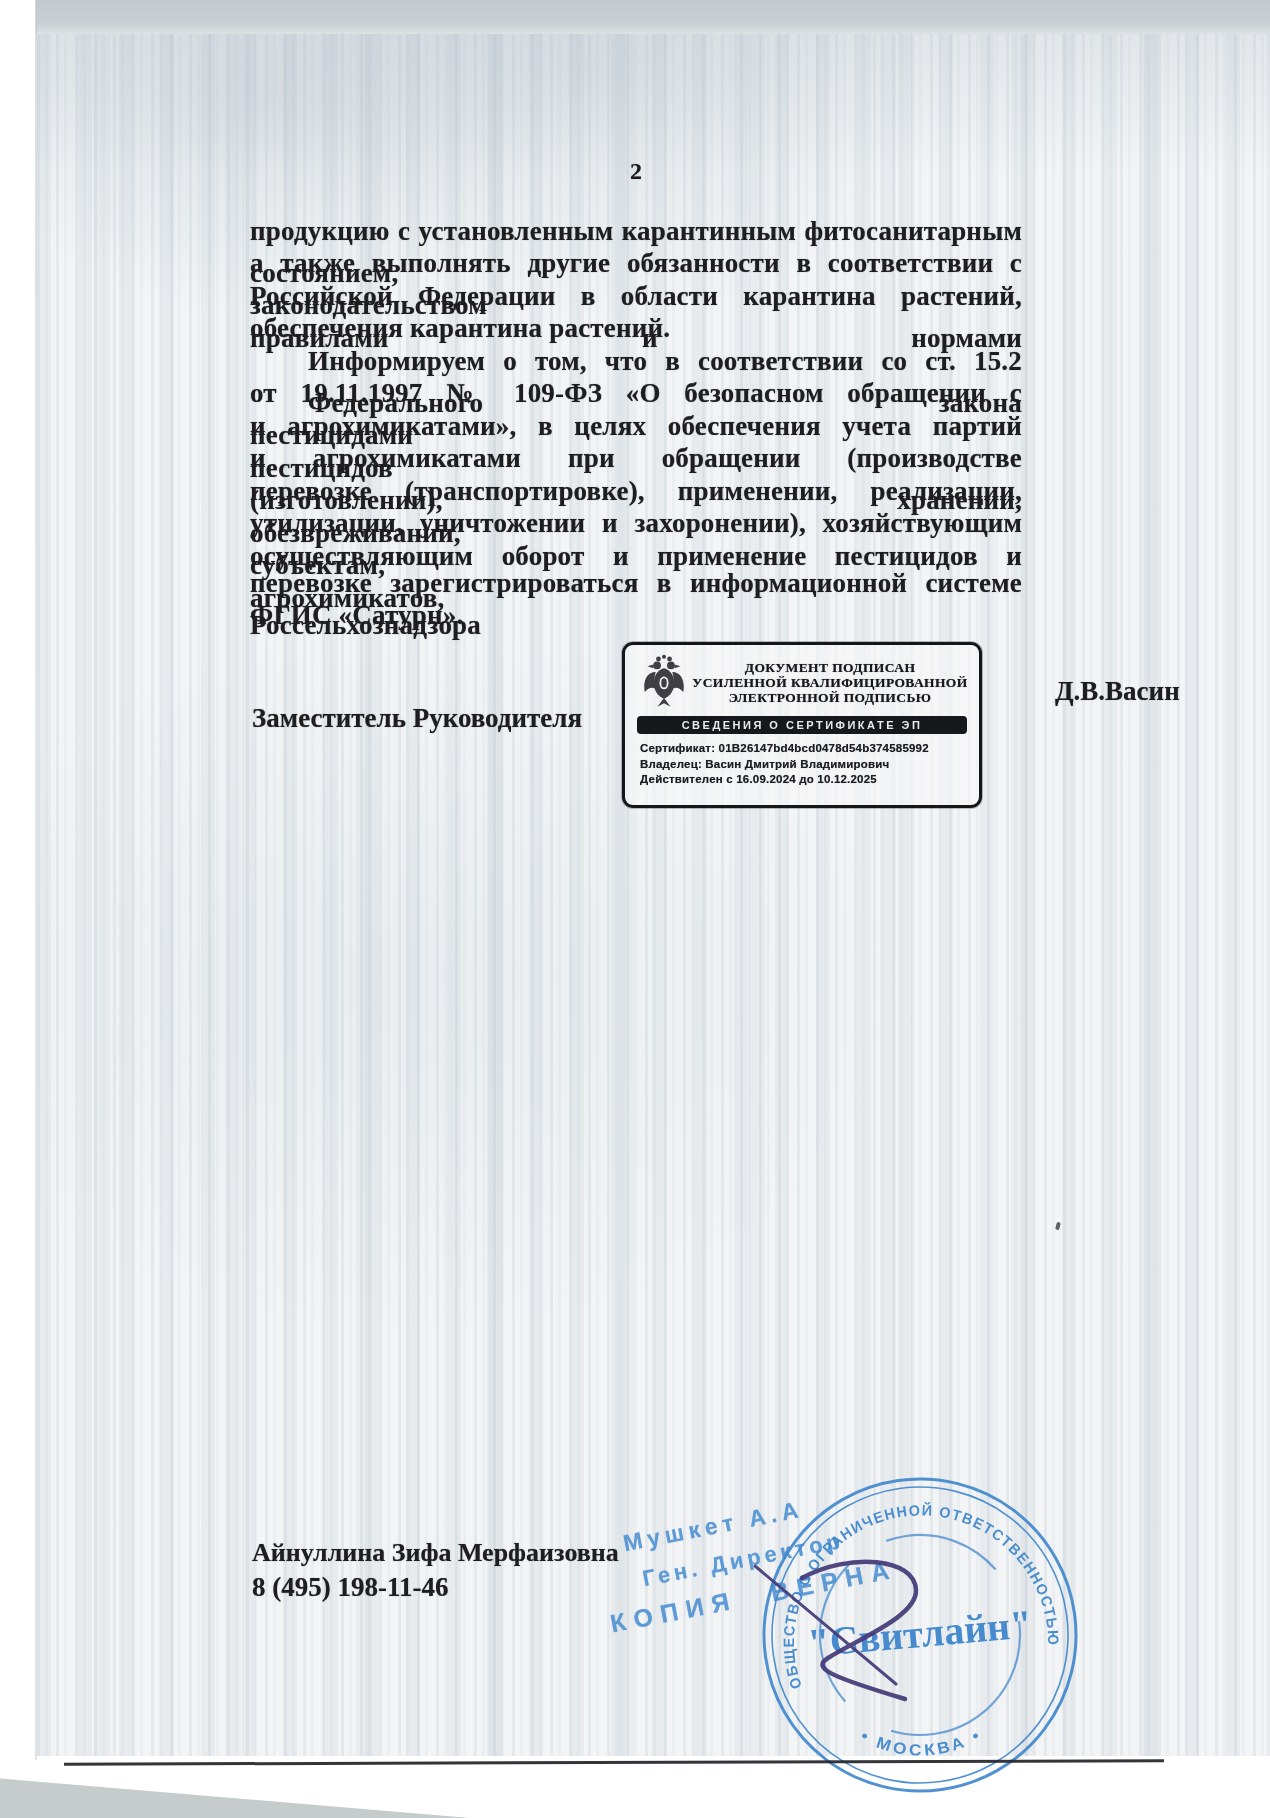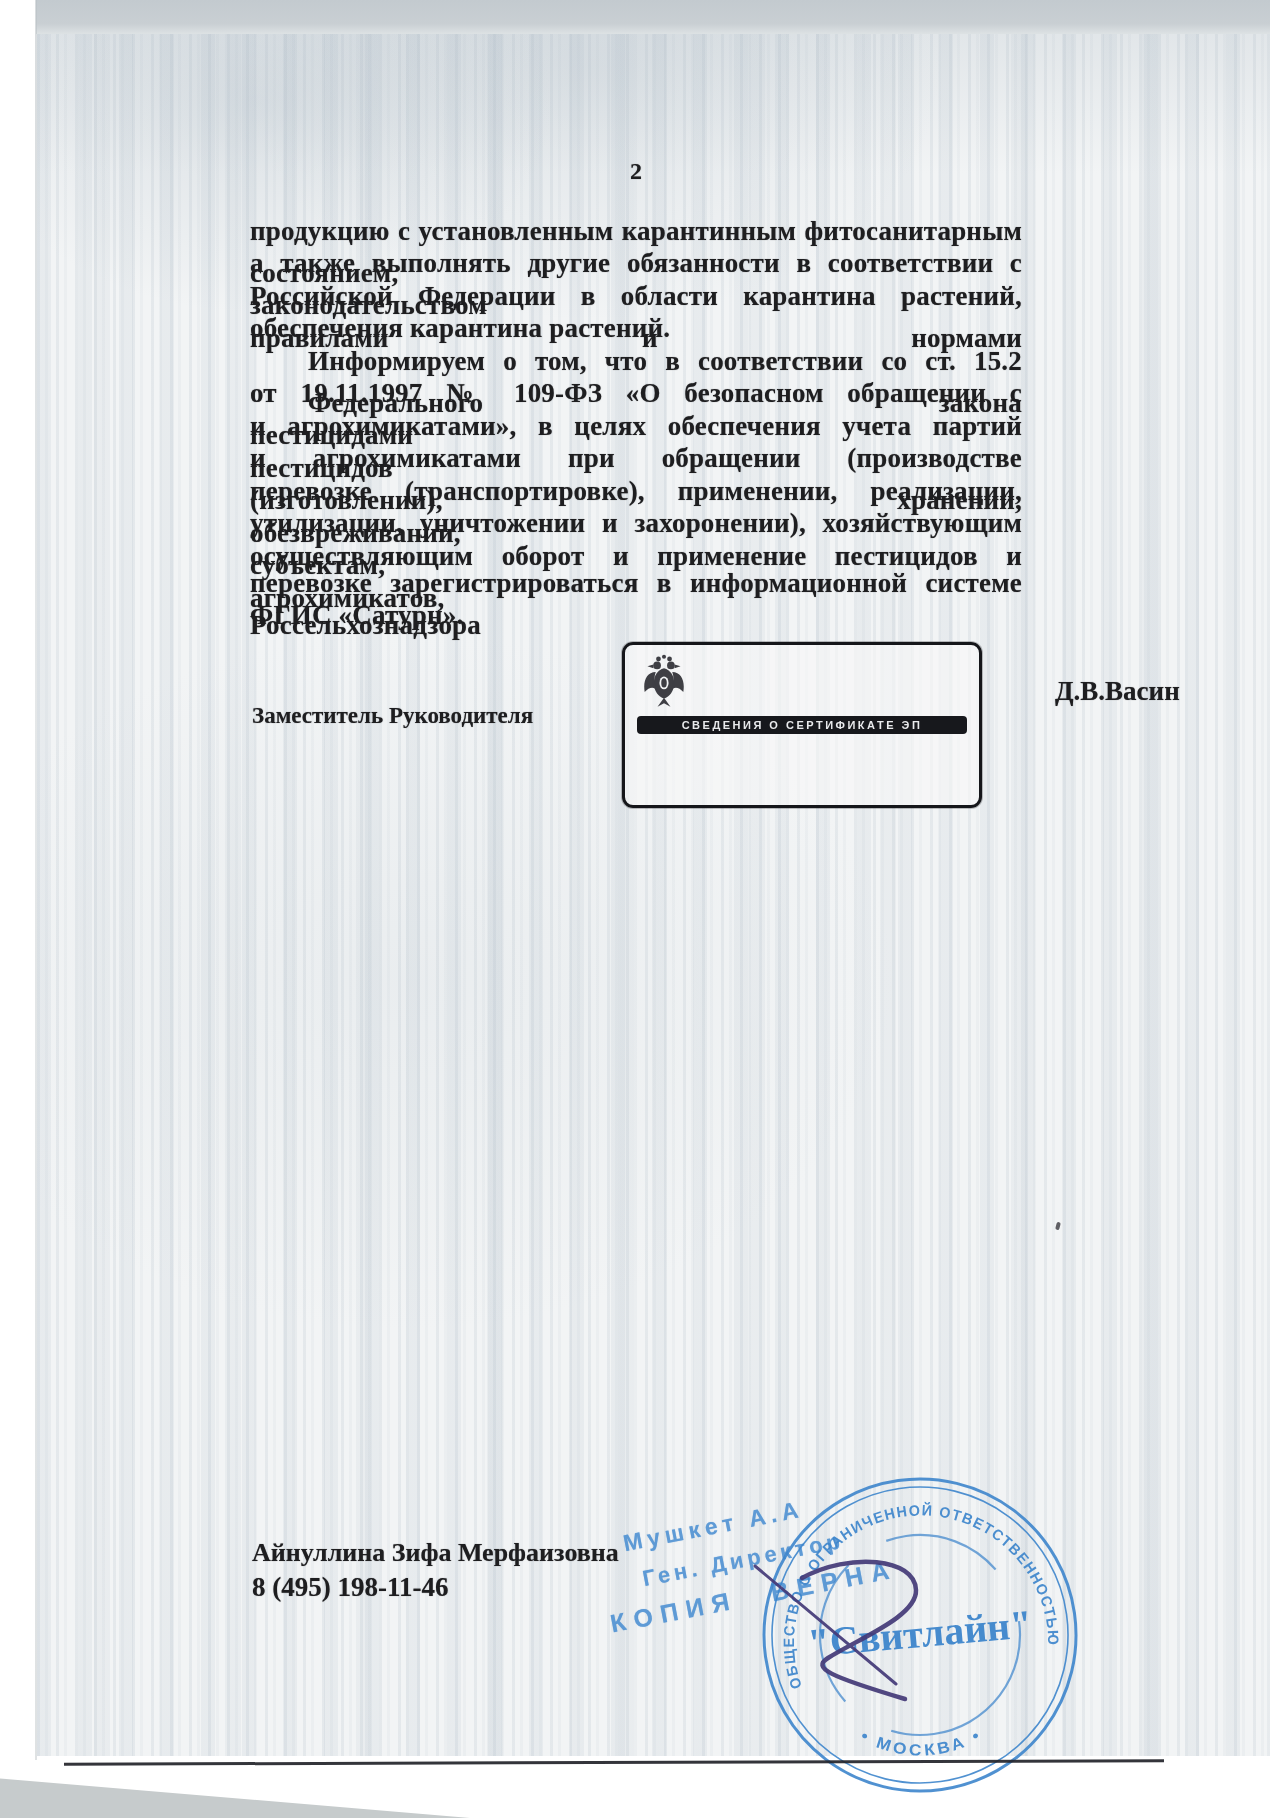--- a/index.html
+++ b/index.html
@@ -40,21 +40,21 @@
   }
   .txt{position:absolute;color:#1e1e20;text-shadow:0 0 1px rgba(25,25,30,.5);}
   .page-num{left:250px;width:772px;top:158px;font-size:24px;font-weight:700;text-align:center;}
   .bodyline{
     left:250px;width:772px;height:33px;font-size:27px;font-weight:700;
     text-align:justify;text-align-last:justify;white-space:normal;line-height:42px;
     letter-spacing:.2px;
   }
   .lastline{text-align:right;text-align-last:left;}
   .indent{padding-left:58px;width:714px;}
-  .sig-title{left:252px;top:703px;font-size:23px;font-weight:700;}
+  .sig-title{left:252px;top:703px;font-size:27px;font-weight:700;}
   .sig-name{left:1055px;top:676px;font-size:27px;font-weight:700;}
   .contact-name{left:252px;top:1538px;font-size:26px;font-weight:700;}
   .contact-phone{left:252px;top:1572px;font-size:27px;font-weight:700;}
   
   .stampbox{
     position:absolute;left:622px;top:642px;width:354px;height:160px;
     border:3px solid #15161a;border-radius:11px;
     background:rgba(247,248,248,.65);
     box-shadow:0 0 0 1px rgba(20,20,25,.25);
   }
@@ -128,22 +128,32 @@
         <polygon points="13.5,12 7,14 13.5,16"></polygon>
         <polygon points="36.5,12 43,14 36.5,16"></polygon>
         <path d="M25 16 C18 18 14 24 14 32 C14 41 19 47 25 49 C31 47 36 41 36 32 C36 24 32 18 25 16 Z"></path>
         <path d="M16 20 C6 20 2 30 4 42 C9 36 14 36 18 40 C14 33 14 26 16 20 Z"></path>
         <path d="M34 20 C44 20 48 30 46 42 C41 36 36 36 32 40 C36 33 36 26 34 20 Z"></path>
         <polygon points="25,48 18,58 25,54 32,58"></polygon>
         <ellipse cx="25" cy="32" rx="5" ry="7" fill="#f2f4f5"></ellipse>
         <ellipse cx="25" cy="32" rx="3" ry="5"></ellipse>
       </g>
     </svg>
+    <div class="headtext">
+      <div>ДОКУМЕНТ ПОДПИСАН</div>
+      <div>УСИЛЕННОЙ КВАЛИФИЦИРОВАННОЙ</div>
+      <div>ЭЛЕКТРОННОЙ ПОДПИСЬЮ</div>
+    </div>
   </div>
   <div class="bar">СВЕДЕНИЯ О СЕРТИФИКАТЕ ЭП</div>
+  <div class="details">
+    <div>Сертификат: 01B26147bd4bcd0478d54b374585992</div>
+    <div>Владелец: Васин Дмитрий Владимирович</div>
+    <div>Действителен с 16.09.2024 до 10.12.2025</div>
+  </div>
 </div>
 
 <div class="txt contact-name">Айнуллина Зифа Мерфаизовна</div>
 <div class="txt contact-phone">8 (495) 198-11-46</div>
 
 <div class="copystamp cs1">Мушкет А.А</div>
 <div class="copystamp cs2">Ген. Директор</div>
 <div class="copystamp cs3">КОПИЯ ВЕРНА</div>
 
 <svg class="roundstamp" viewBox="0 0 340 340">

